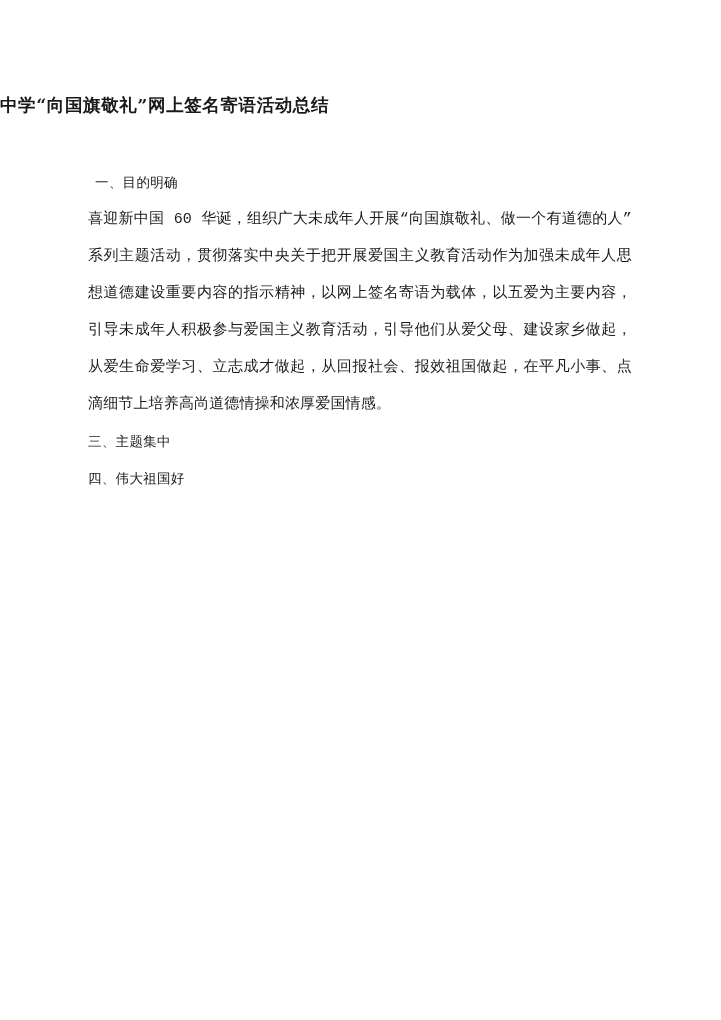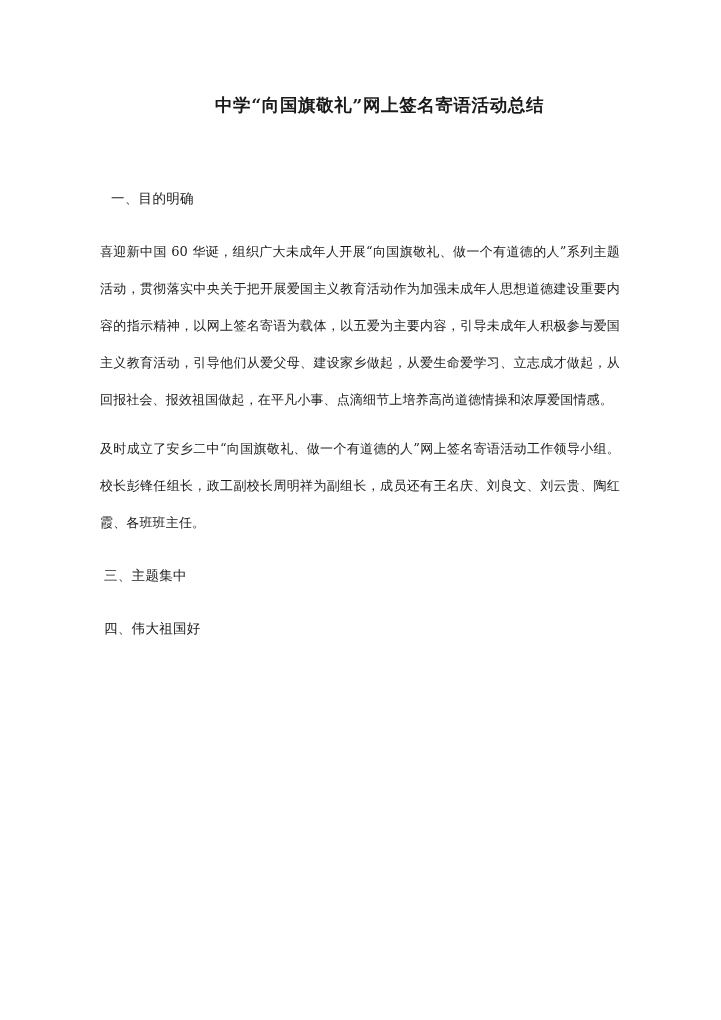--- a/index.html
+++ b/index.html
@@ -24,50 +24,51 @@
   .doc-body {
     position: absolute;
     left: 88px;
     top: 0;
     width: 544px;
   }
   .doc-title {
     font-size: 17.5px;
     font-weight: bold;
     line-height: 1.4;
-    text-align: right;
+    text-align: left;
     letter-spacing: 0.6px;
     margin: 0;
     padding: 0;
     position: absolute;
     left: 0;
     top: 93px;
     width: 544px;
     white-space: nowrap;
   }
   .section-heading {
     font-size: 13.5px;
     font-weight: normal;
     line-height: 37px;
     letter-spacing: 0.3px;
-    margin: 16px;
+    margin: 0;
     white-space: nowrap;
   }
   .section-heading.first-heading {
     text-indent: 7px;
   }
   .para {
-    font-size: 13px;
+    font-size: 15px;
     font-weight: normal;
     line-height: 37px;
     letter-spacing: 0.15px;
-    margin: 12px;
+    margin: 0;
     text-align: justify;
     text-justify: inter-character;
     word-break: break-all;
+    font-family: Liberation Mono, monospace;
   }
   .para:last-child,
   .para.no-justify-last {
     text-align-last: left;
   }
   .blocks {
     position: absolute;
     left: 0;
     top: 164px;
     width: 544px;
@@ -77,19 +78,18 @@
 <body>
 
 <div class="page">
 
   <h1 class="doc-title">中学“向国旗敬礼”网上签名寄语活动总结</h1>
 
   <div class="doc-body">
     <div class="blocks" id="blocks-container">
         <p class="section-heading first-heading">一、目的明确</p>
         <p class="para">喜迎新中国 60 华诞，组织广大未成年人开展“向国旗敬礼、做一个有道德的人”系列主题活动，贯彻落实中央关于把开展爱国主义教育活动作为加强未成年人思想道德建设重要内容的指示精神，以网上签名寄语为载体，以五爱为主要内容，引导未成年人积极参与爱国主义教育活动，引导他们从爱父母、建设家乡做起，从爱生命爱学习、立志成才做起，从回报社会、报效祖国做起，在平凡小事、点滴细节上培养高尚道德情操和浓厚爱国情感。</p>
-        <p class="para">及时成立了安乡二中“向国旗敬礼、做一个有道德的人”网上签名寄语活动工作领导小组。校长彭锋任组长，政工副校长周明祥为副组长，成员还有王名庆、刘良文、刘云贵、陶红霞、各班班主任。</p>
         <p class="section-heading">三、主题集中</p>
         <p class="section-heading">四、伟大祖国好</p>
       </div>
   </div>
 
 </div>
 
 </body></html>

